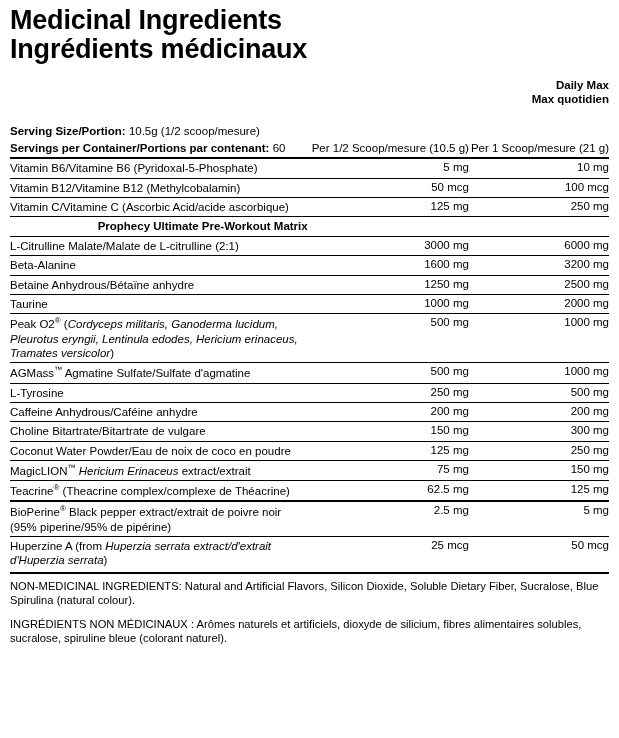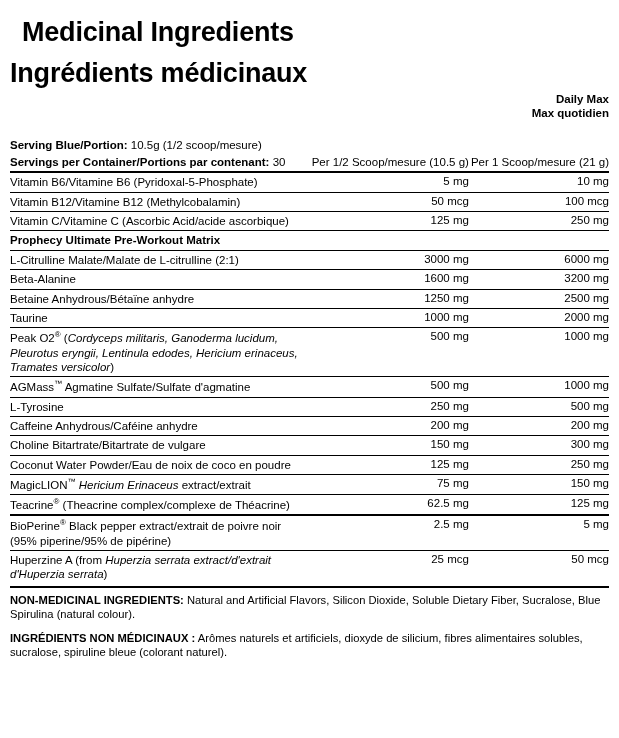--- a/index.html
+++ b/index.html
@@ -19,28 +19,28 @@
     height: 738px;
     box-sizing: border-box;
     padding: 6px 10px 4px 10px;
     position: relative;
   }
   .title {
     font-size: 27px;
     font-weight: bold;
     line-height: 1.08;
     letter-spacing: -0.2px;
-    margin: 12px;
+    margin: 0;
   }
   .title-fr {
     font-size: 27px;
     font-weight: bold;
     line-height: 1.08;
     letter-spacing: -0.2px;
-    margin: 0 0 4px 0;
+    margin: 0 0 14px 0;
   }
   .daily-max {
     text-align: right;
     font-size: 11.5px;
     font-weight: bold;
     line-height: 1.22;
     margin-bottom: 17px;
   }
   table.nutri {
     width: 100%;
@@ -75,33 +75,34 @@
   }
   .rule-thin td {
     border-top: 1px solid #000;
     padding: 0 !important;
     height: 0;
     line-height: 0;
     font-size: 0;
   }
   .matrix td {
     font-weight: bold;
+    text-align: right;
   }
   .ing-name { line-height: 1.25; }
   .ing-name i { font-style: italic; }
   .sup { font-size: 8px; vertical-align: super; }
   .footer {
     margin-top: 3px;
   }
   .footer p {
     font-size: 11.2px;
     line-height: 1.3;
     margin: 0 0 9px 0;
   }
-  .footer b { font-weight: bold; }
+  .footer b { font-weight: normal; }
   .bottom-rule {
     border-top: 2px solid #000;
     margin: 2px 0 5px 0;
   }
 </style>
 </head>
 <body>
 
 <div class="panel">
 
@@ -110,30 +111,30 @@
 
   <div class="daily-max">
     <div>Daily Max</div>
     <div>Max quotidien</div>
   </div>
 
   <table class="nutri">
     <tbody>
       <tr class="hdr">
         <td class="col-name serving">
-          <span>Serving Blue/Portion:</span>
+          <span>Serving Size/Portion:</span>
           <span class="reg">10.5g (1/2 scoop/mesure)</span>
         </td>
         <td class="col-a"></td>
         <td class="col-b"></td>
       </tr>
       <tr class="hdr">
         <td class="col-name serving">
           <span>Servings per Container/Portions par contenant:</span>
-          <span class="reg">30</span>
+          <span class="reg">60</span>
         </td>
         <td class="col-a">Per 1/2 Scoop/mesure (10.5 g)</td>
         <td class="col-b">Per 1 Scoop/mesure (21 g)</td>
       </tr>
       <tr class="rule-thick">
           <td colspan="3"></td>
         </tr>
     </tbody>
     <tbody id="rows-body">
         <tr>

